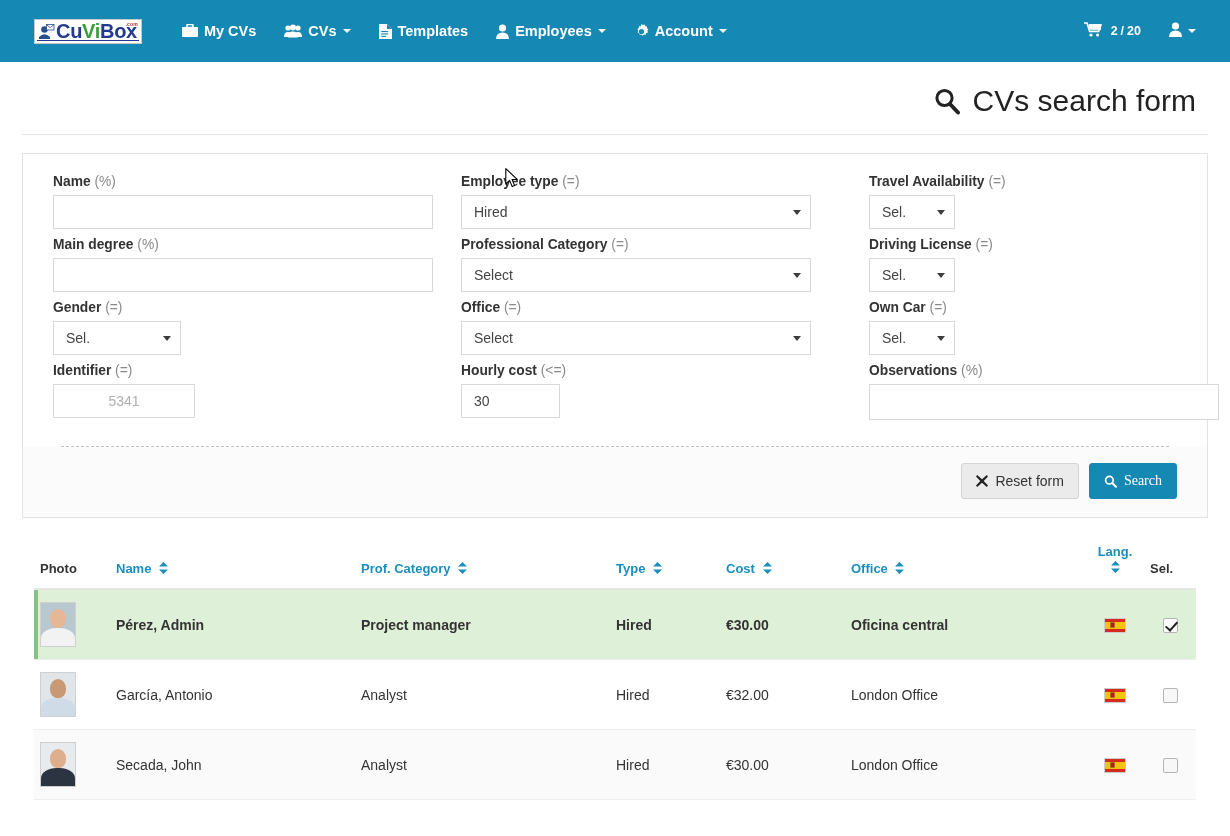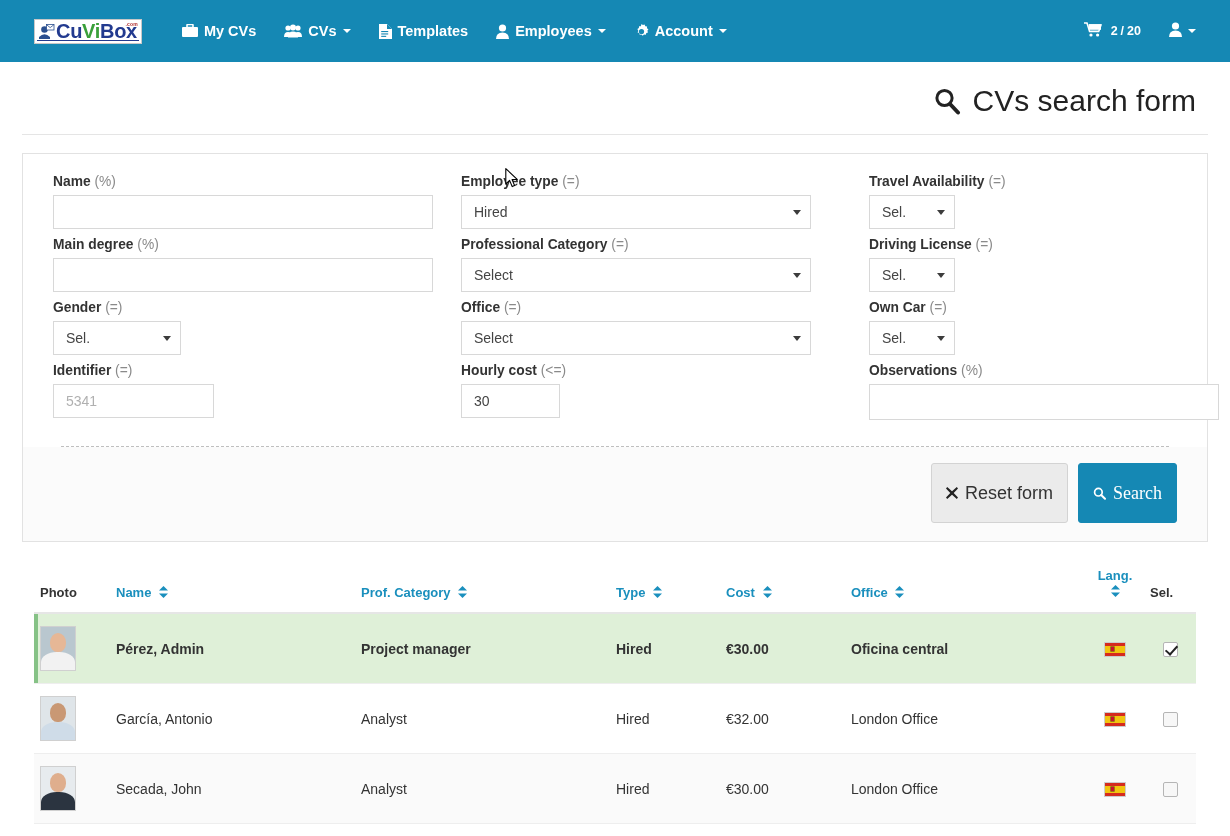--- a/index.html
+++ b/index.html
@@ -181,23 +181,23 @@
   }
   .form-footer {
     background: #fbfbfb;
     padding: 16px 30px 18px 30px;
     display: flex;
     justify-content: flex-end;
     gap: 10px;
   }
   .btn {
     display: inline-flex; align-items: center;
-    font-size: 18px;
+    font-size: 14px;
     font-family: "Liberation Sans", sans-serif;
-    padding: 20px 14px;
+    padding: 8px 14px;
     border-radius: 3px;
     cursor: pointer;
     line-height: 18px;
   }
   .btn .ico { margin-right: 7px; display:inline-flex; }
   .btn-default { background: #ebebeb; border: 1px solid #d3d3d3; color: #333333; }
   .btn-primary { background: #1588b4; border: 1px solid #1588b4; color: #ffffff; font-family: Liberation Serif, serif; }
 
   
   .results { padding: 0 12px; }
@@ -482,21 +482,21 @@
               </select>
               <span class="arrow"></span>
             </div>
           </div>
 
           <div class="field">
             <label class="field-label">
               <span>Identifier</span>
               <span class="op">(=)</span>
             </label>
-            <input class="ctl" style="width: 161px;" type="text" placeholder="5341">
+            <input class="ctl" style="width: 142px; text-align: center;" type="text" placeholder="5341">
           </div>
         </div>
 
         <div>
 
           <div class="field">
             <label class="field-label">
               <span>Employee type</span>
               <span class="op">(=)</span>
             </label>

